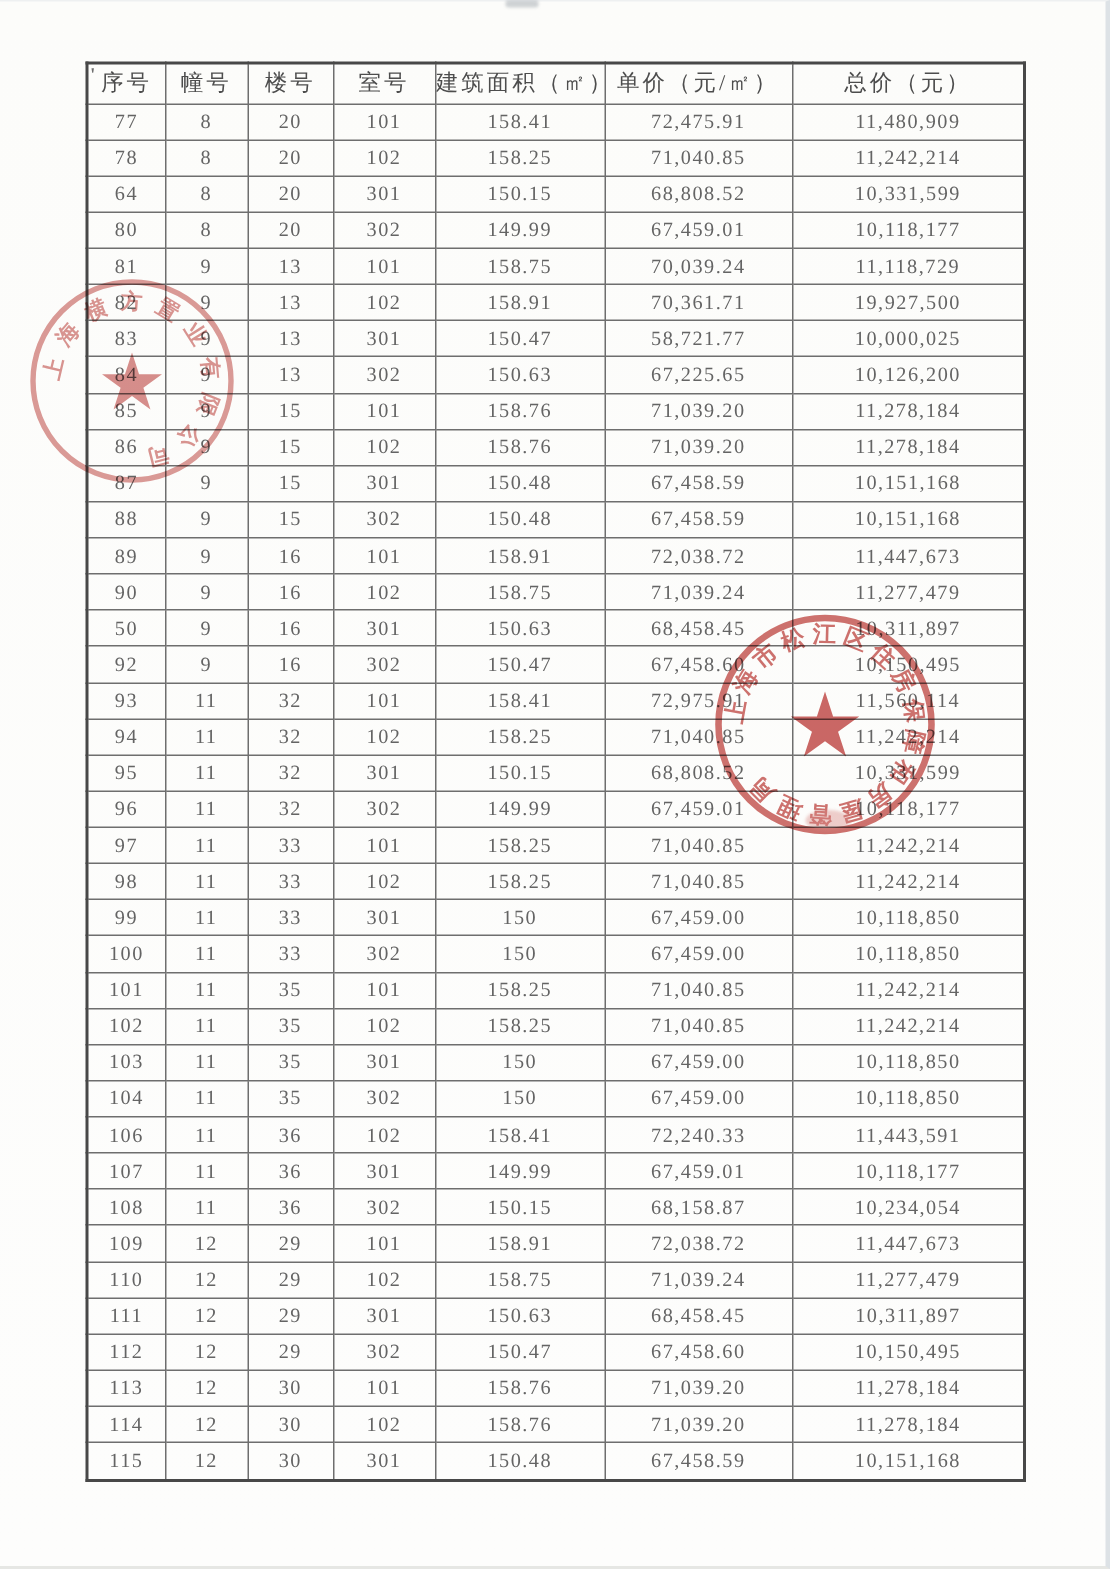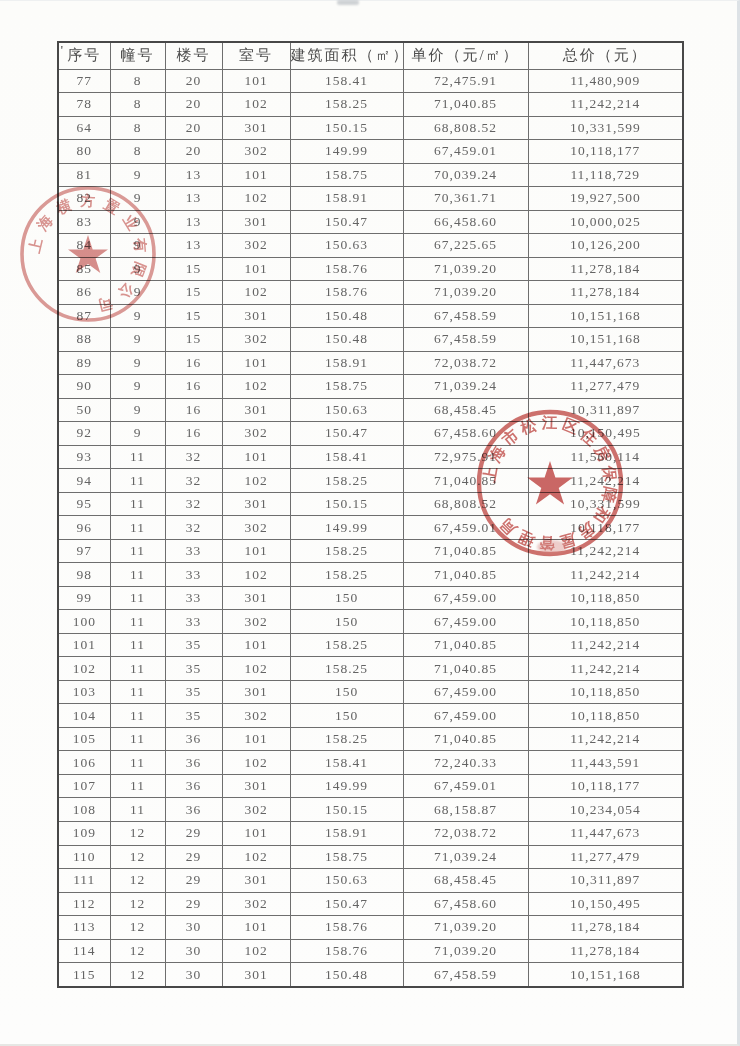--- a/index.html
+++ b/index.html
@@ -140,21 +140,21 @@
           <td>158.91</td>
           <td>70,361.71</td>
           <td>19,927,500</td>
         </tr>
         <tr>
           <td>83</td>
           <td>9</td>
           <td>13</td>
           <td>301</td>
           <td>150.47</td>
-          <td>66,458.60</td>
+          <td>58,721.77</td>
           <td>10,000,025</td>
         </tr>
         <tr>
           <td>84</td>
           <td>9</td>
           <td>13</td>
           <td>302</td>
           <td>150.63</td>
           <td>67,225.65</td>
           <td>10,126,200</td>
@@ -331,29 +331,20 @@
           <td>10,118,850</td>
         </tr>
         <tr>
           <td>104</td>
           <td>11</td>
           <td>35</td>
           <td>302</td>
           <td>150</td>
           <td>67,459.00</td>
           <td>10,118,850</td>
-        </tr>
-        <tr>
-          <td>105</td>
-          <td>11</td>
-          <td>36</td>
-          <td>101</td>
-          <td>158.25</td>
-          <td>71,040.85</td>
-          <td>11,242,214</td>
         </tr>
         <tr>
           <td>106</td>
           <td>11</td>
           <td>36</td>
           <td>102</td>
           <td>158.41</td>
           <td>72,240.33</td>
           <td>11,443,591</td>
         </tr>

